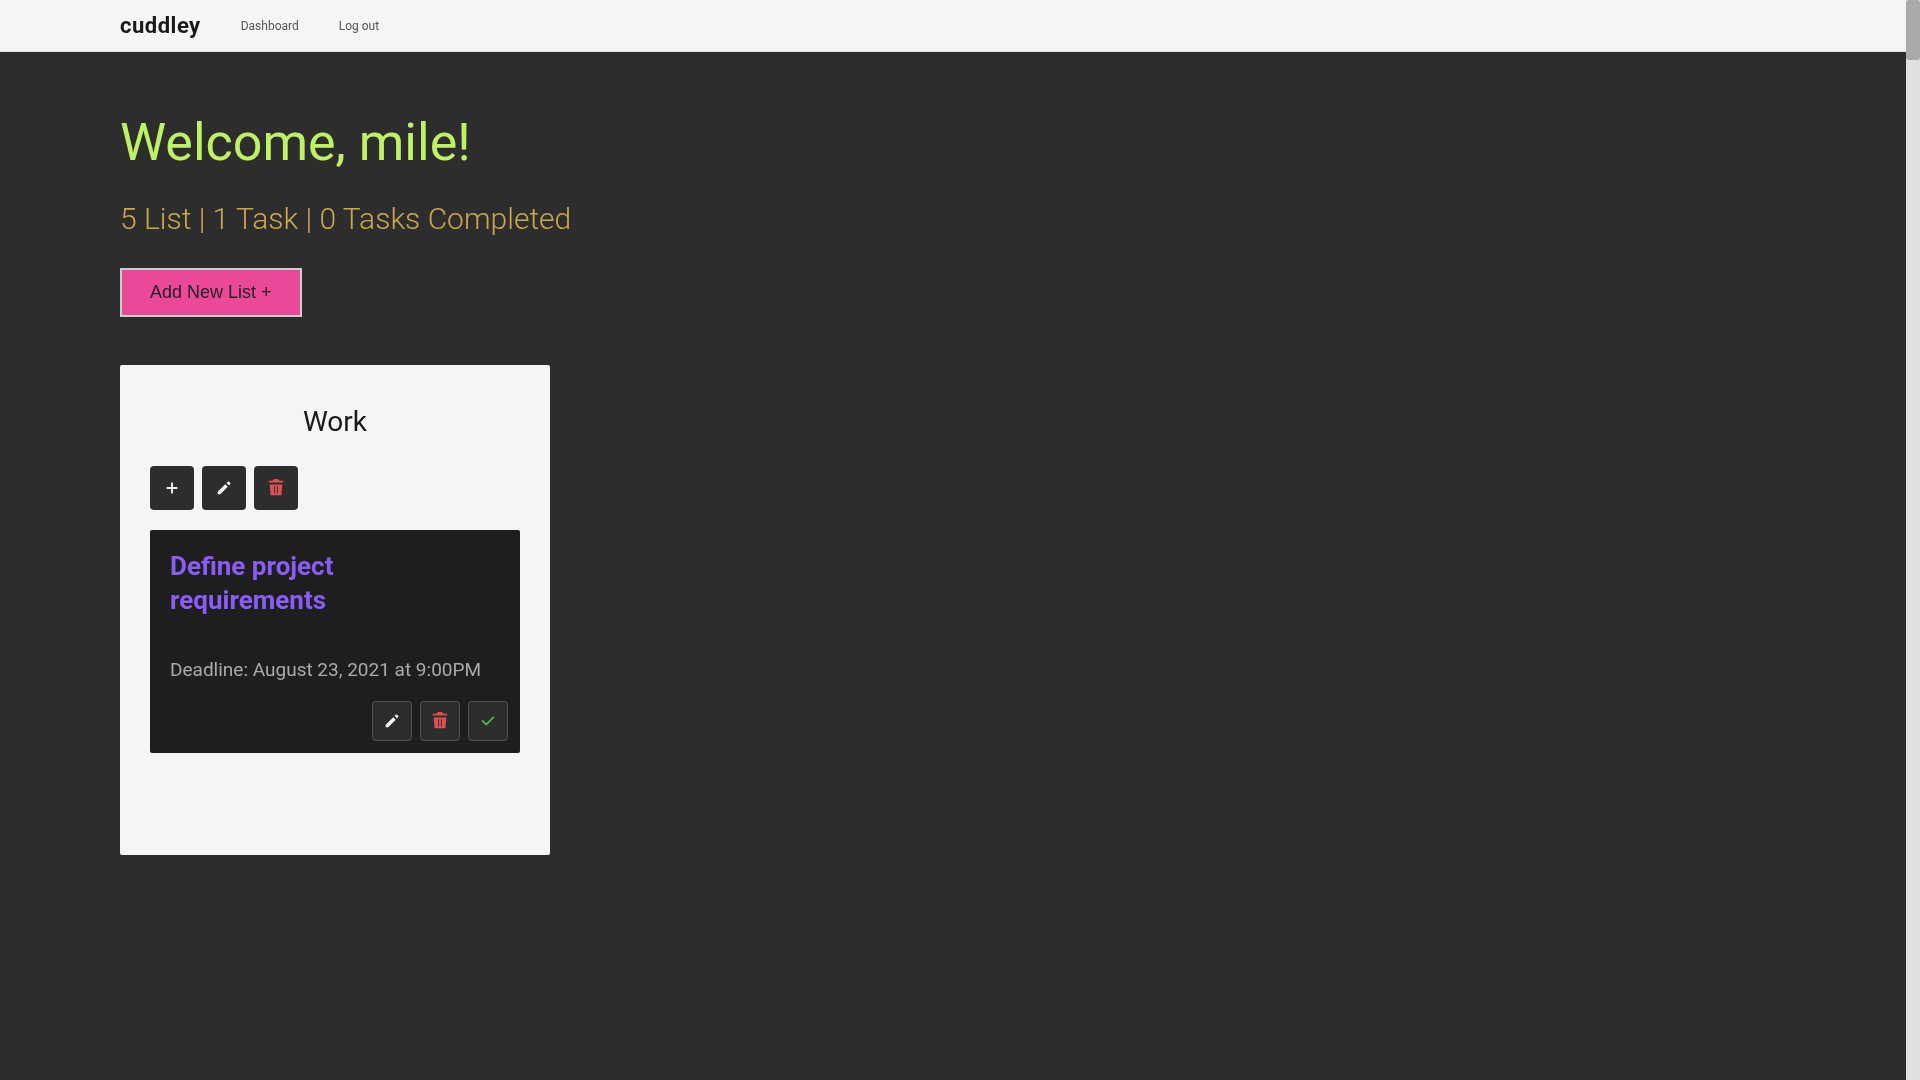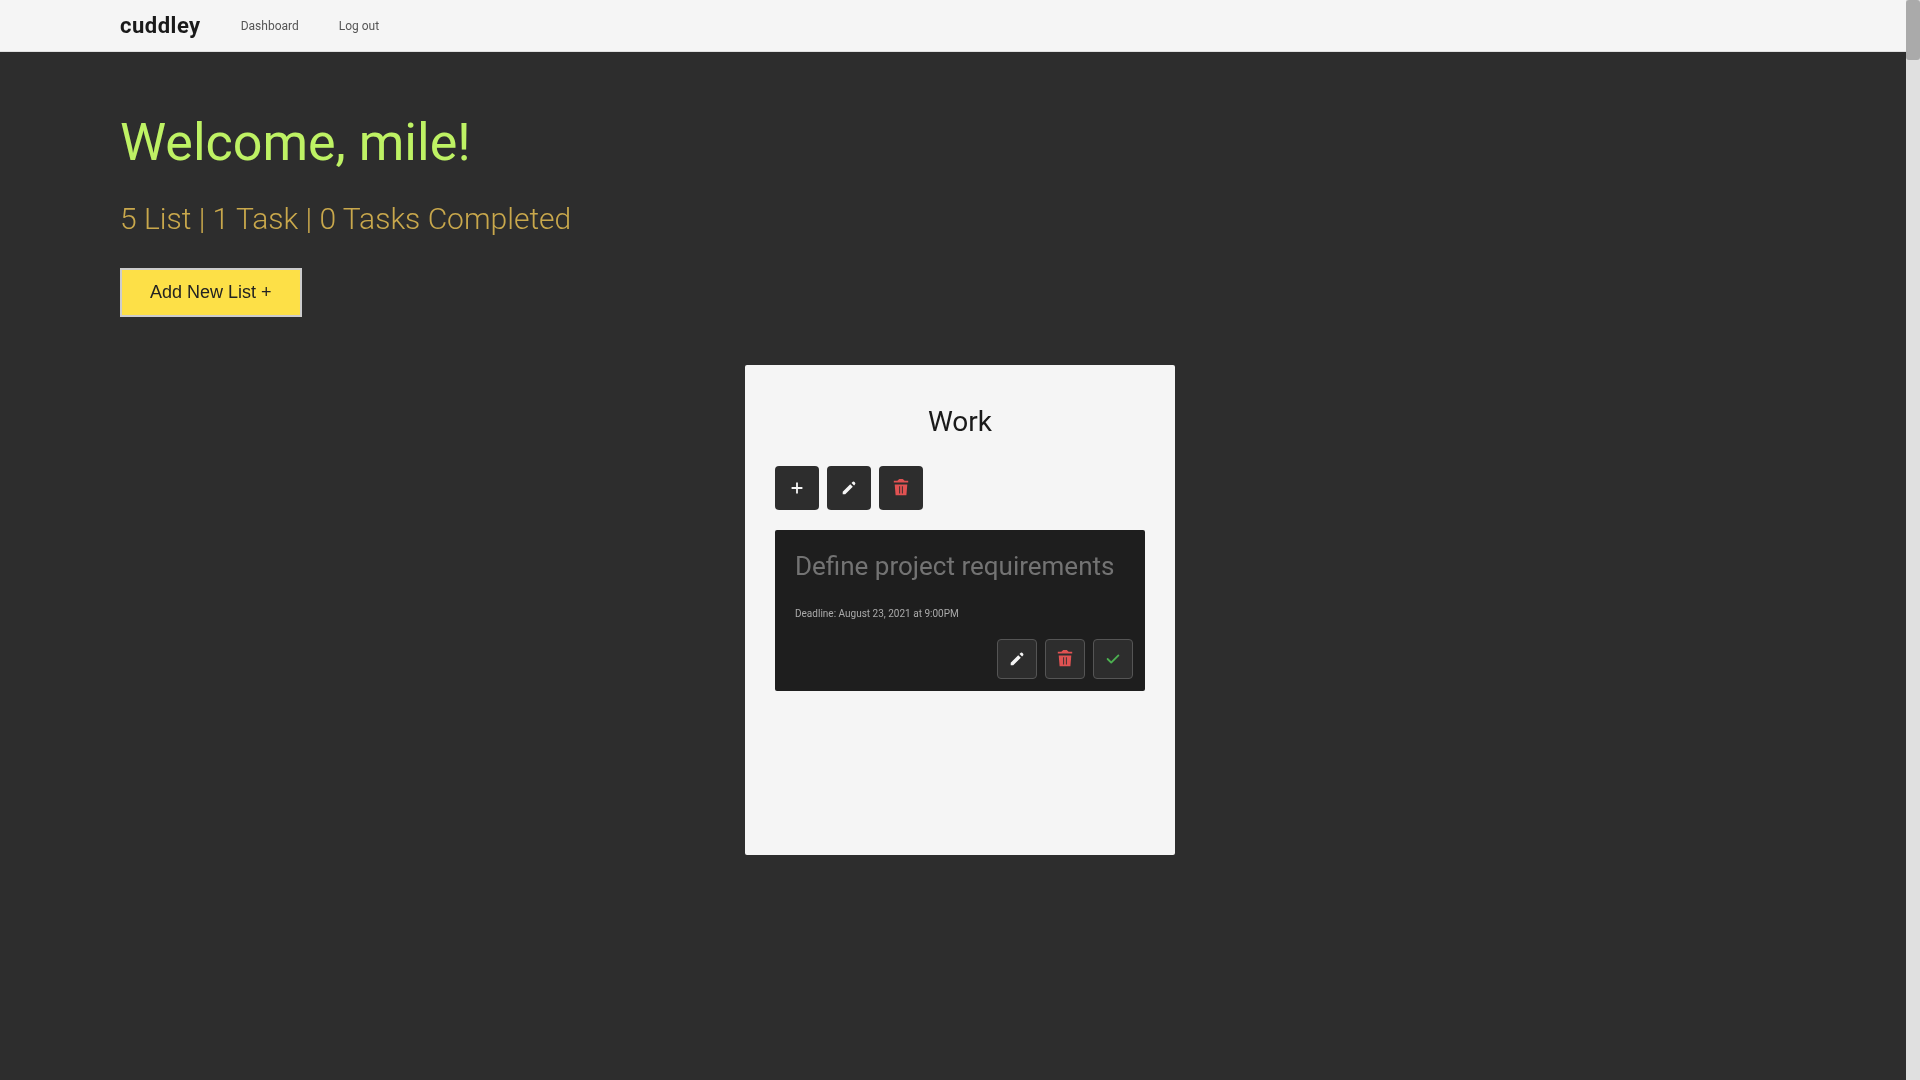--- a/index.html
+++ b/index.html
@@ -74,36 +74,35 @@
     }
 
     .stats-line {
       font-size: 30px;
       color: #c9a84c;
       font-weight: 300;
       margin-bottom: 32px;
     }
 
     .add-list-btn {
-      background-color: #fde047;
+      background-color: #ec4899;
       border: 2px solid #ccc;
       padding: 12px 28px;
       font-size: 18px;
       cursor: pointer;
       color: #222;
       display: inline-flex;
       align-items: center;
       gap: 8px;
       margin-bottom: 48px;
     }
 
     
     .cards-area {
       display: flex;
-      justify-content: center;
       gap: 40px;
     }
 
     .list-card {
       background-color: #f5f5f5;
       width: 430px;
       min-height: 490px;
       padding: 40px 30px 30px 30px;
       border-radius: 2px;
     }
@@ -146,38 +145,39 @@
 
     
     .task-card {
       background-color: #1e1e1e;
       border-radius: 2px;
       overflow: hidden;
     }
 
     .task-title {
       font-size: 26px;
-      font-weight: 400;
-      color: #737373;
+      font-weight: 700;
+      color: #8b5cf6;
       padding: 20px 28px 16px 20px;
       line-height: 1.3;
     }
 
     .task-description {
       background-color: #f5f5f5;
       color: #222;
       font-size: 15px;
       padding: 8px 12px;
       margin: 0 0 0 0;
     }
 
     .task-deadline {
       color: #aaa;
-      font-size: 10px;
+      font-size: 19px;
       padding: 8px 20px 12px 20px;
+      margin-top: 16px;
     }
 
     .task-item-actions {
       display: flex;
       justify-content: flex-end;
       gap: 8px;
       padding: 8px 12px 12px 12px;
     }
 
     .task-action-btn {

